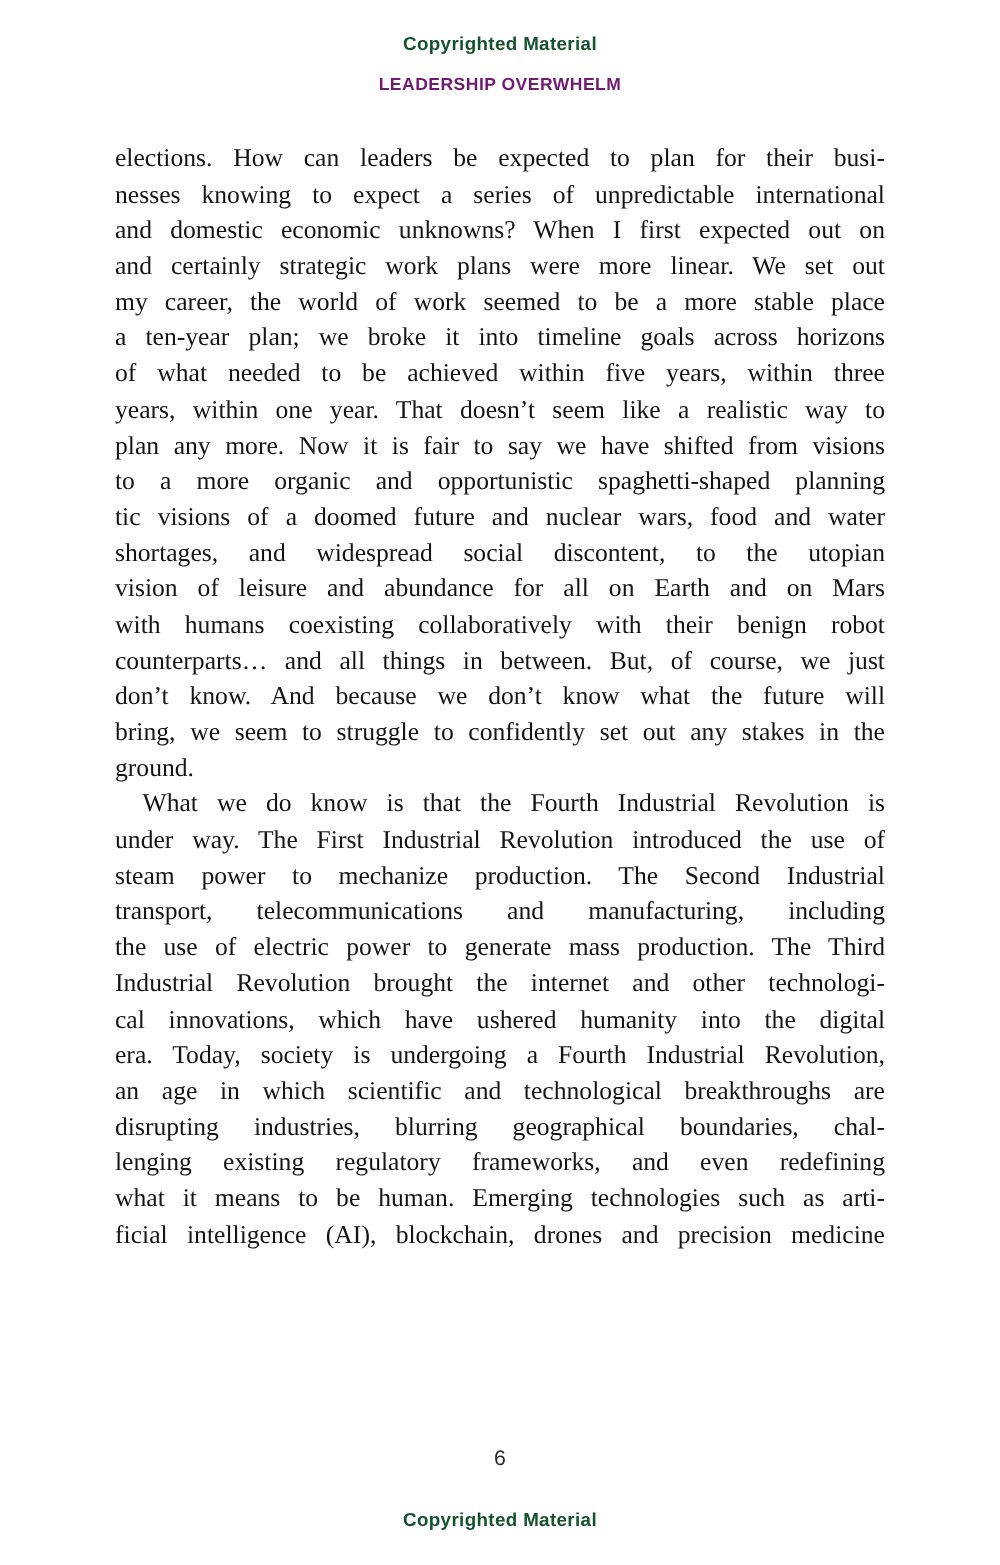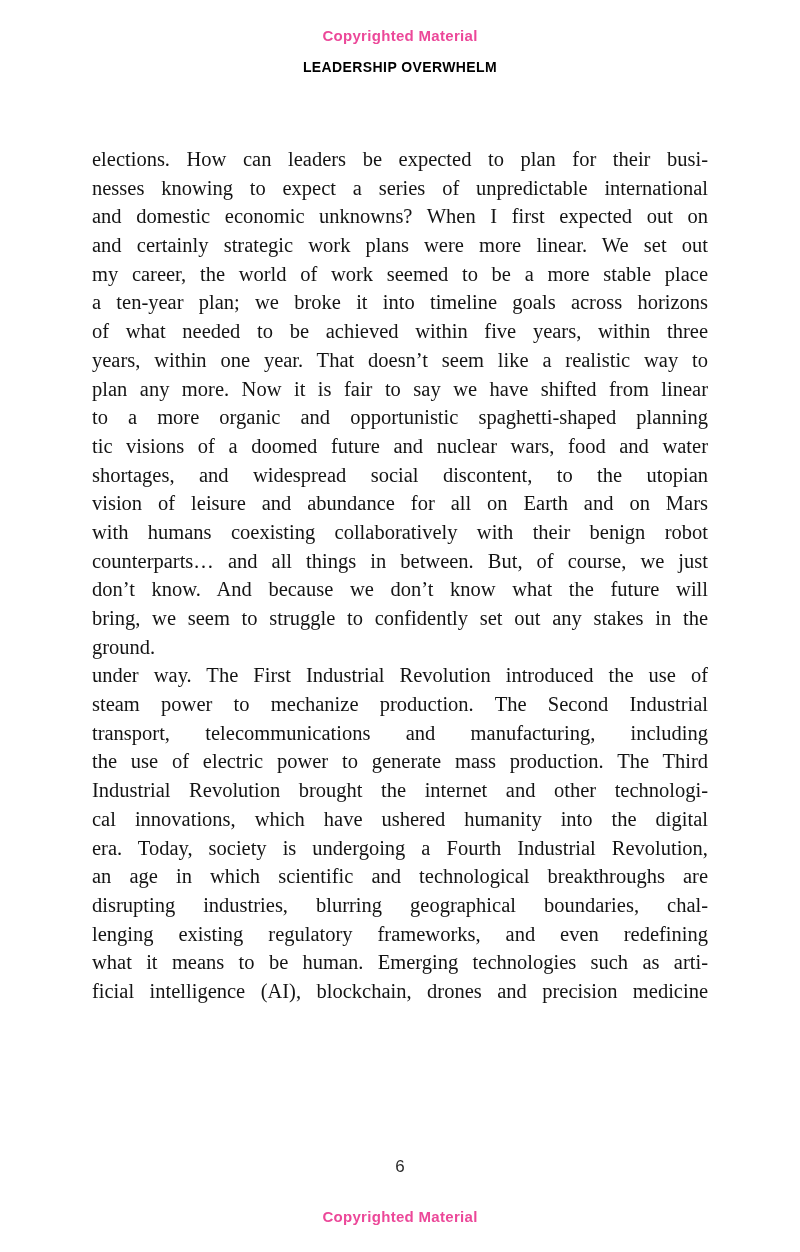--- a/index.html
+++ b/index.html
@@ -16,45 +16,44 @@
   }
   .top-notice, .bottom-notice {
     position: absolute;
     left: 0;
     right: 0;
     text-align: center;
     font-family: "Liberation Sans", sans-serif;
     font-weight: bold;
     font-size: 15px;
     letter-spacing: 0.3px;
-    color: #ec4899;
+    color: #14532d;
   }
   .top-notice { top: 27px; }
   .bottom-notice { top: 1208px; }
   .running-header {
     position: absolute;
     top: 59px;
     left: 0;
     right: 0;
     text-align: center;
     font-family: "Liberation Sans", sans-serif;
     font-weight: 600;
     font-size: 14px;
     letter-spacing: 0.4px;
-    color: #000000;
+    color: #701a75;
   }
   .body-text {
     position: absolute;
     top: 113px;
     left: 92px;
     width: 616px;
     font-family: "Liberation Serif", serif;
     font-size: 20.5px;
     color: #141414;
-    margin-top: 32px;
   }
   .line {
     height: 28.7px;
     line-height: 28.7px;
     overflow: hidden;
     text-align: justify;
     text-align-last: justify;
   }
   .line.unjustified {
     text-align-last: left;
@@ -84,34 +83,35 @@
   <div class="body-text">
       <div>
         <div class="line">elections. How can leaders be expected to plan for their busi-</div>
         <div class="line">nesses knowing to expect a series of unpredictable international</div>
         <div class="line">and domestic economic unknowns? When I first expected out on</div>
         <div class="line">and certainly strategic work plans were more linear. We set out</div>
         <div class="line">my career, the world of work seemed to be a more stable place</div>
         <div class="line">a ten-year plan; we broke it into timeline goals across horizons</div>
         <div class="line">of what needed to be achieved within five years, within three</div>
         <div class="line">years, within one year. That doesn’t seem like a realistic way to</div>
-        <div class="line">plan any more. Now it is fair to say we have shifted from linear</div>
+        <div class="line">plan any more. Now it is fair to say we have shifted from visions</div>
         <div class="line">to a more organic and opportunistic spaghetti-shaped planning</div>
       </div>
       <div>
         <div class="line">tic visions of a doomed future and nuclear wars, food and water</div>
         <div class="line">shortages, and widespread social discontent, to the utopian</div>
         <div class="line">vision of leisure and abundance for all on Earth and on Mars</div>
         <div class="line">with humans coexisting collaboratively with their benign robot</div>
         <div class="line">counterparts… and all things in between. But, of course, we just</div>
         <div class="line">don’t know. And because we don’t know what the future will</div>
         <div class="line">bring, we seem to struggle to confidently set out any stakes in the</div>
         <div class="line unjustified">ground.</div>
       </div>
       <div>
+        <div class="line indent">What we do know is that the Fourth Industrial Revolution is</div>
         <div class="line">under way. The First Industrial Revolution introduced the use of</div>
         <div class="line">steam power to mechanize production. The Second Industrial</div>
         <div class="line">transport, telecommunications and manufacturing, including</div>
         <div class="line">the use of electric power to generate mass production. The Third</div>
         <div class="line">Industrial Revolution brought the internet and other technologi-</div>
         <div class="line">cal innovations, which have ushered humanity into the digital</div>
         <div class="line">era. Today, society is undergoing a Fourth Industrial Revolution,</div>
         <div class="line">an age in which scientific and technological breakthroughs are</div>
         <div class="line">disrupting industries, blurring geographical boundaries, chal-</div>
         <div class="line">lenging existing regulatory frameworks, and even redefining</div>

